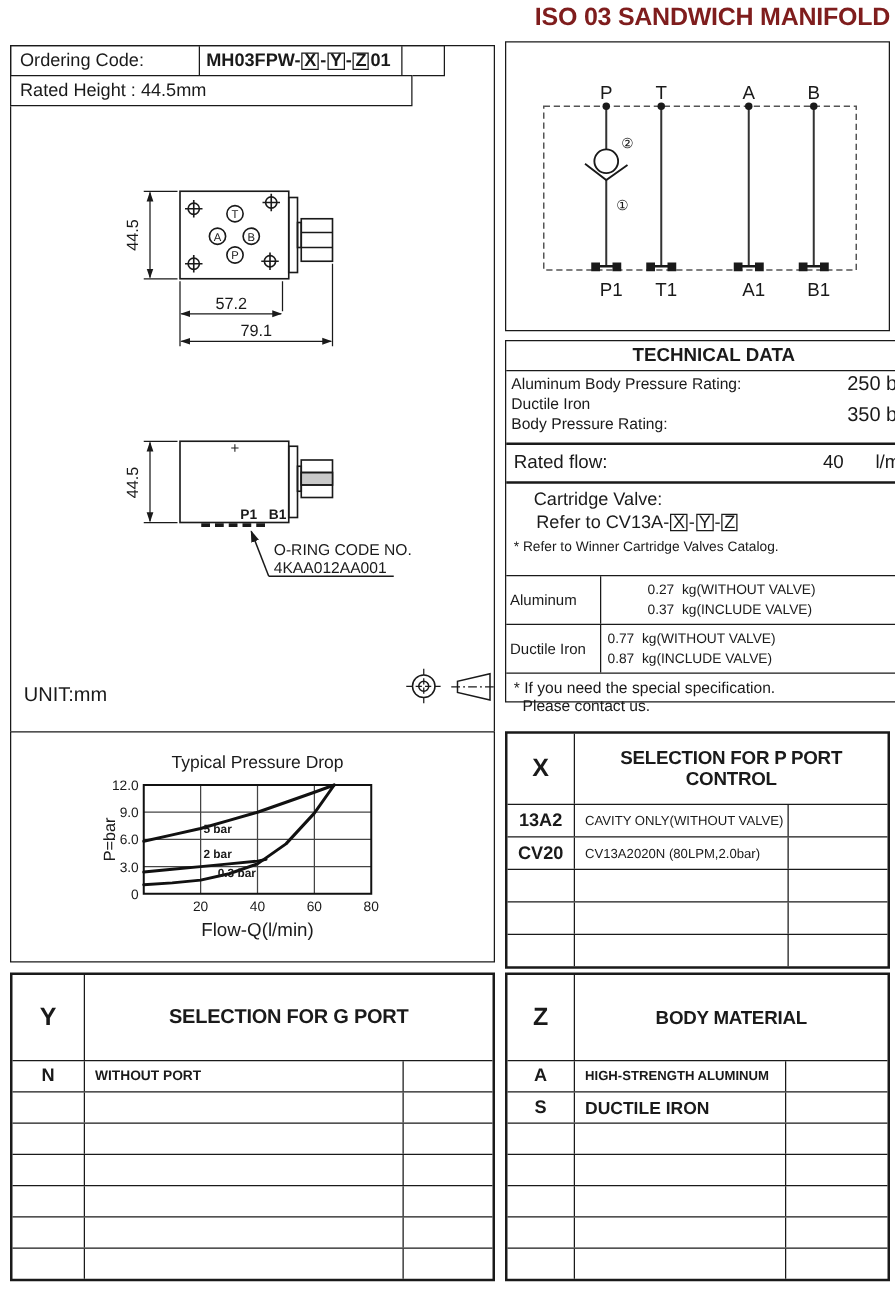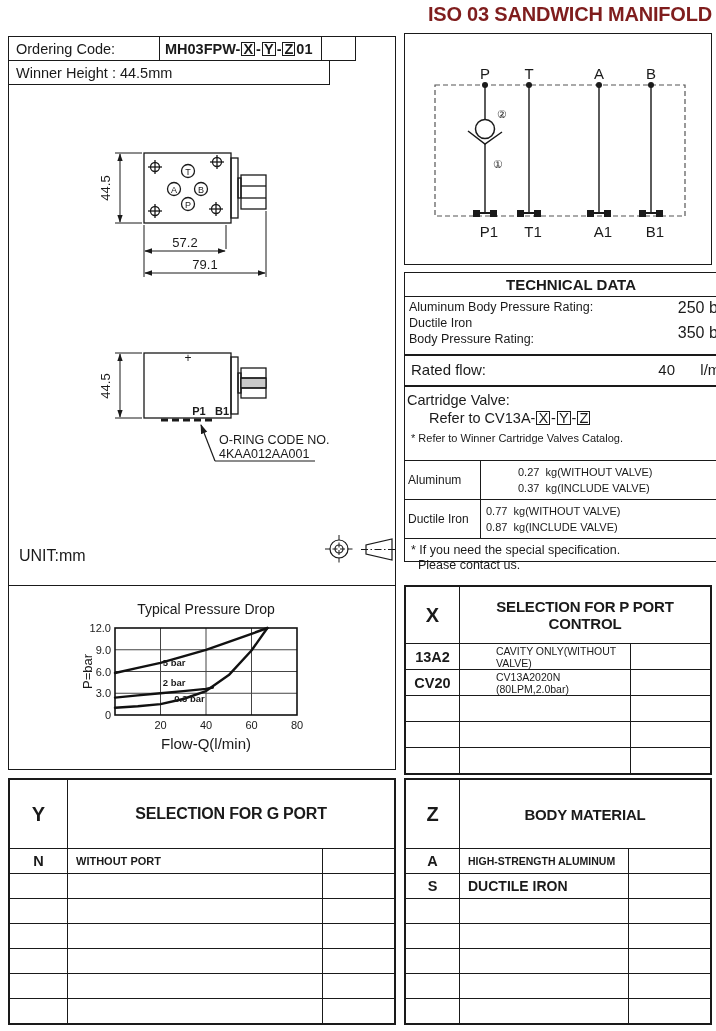--- a/index.html
+++ b/index.html
@@ -35,21 +35,21 @@
   .td-press .l1{position:absolute;left:4px;top:3px;font-size:12.5px;}
   .td-press .l2{position:absolute;left:4px;top:19px;font-size:12.5px;}
   .td-press .l3{position:absolute;left:4px;top:35px;font-size:12.5px;}
   .td-press .v1{position:absolute;right:5px;top:2px;font-size:16px;}
   .td-press .v2{position:absolute;right:5px;top:27px;font-size:16px;margin-left:44px;}
   .td-flow{position:relative;height:29px;border-bottom:2.2px solid #1a1a1a;}
   .td-flow .lab{position:absolute;left:6px;top:5px;font-size:15px;}
   .td-flow .val{position:absolute;right:62px;top:5px;font-size:15px;}
   .td-flow .unit{position:absolute;right:5px;top:5px;font-size:15px;}
   .td-cart{position:relative;height:73px;}
-  .td-cart .c1{position:absolute;left:2px;top:5px;font-size:14.5px;text-align:right;}
+  .td-cart .c1{position:absolute;left:22px;top:5px;font-size:14.5px;text-align:right;}
   .td-cart .c2{position:absolute;left:24px;top:23px;font-size:14.5px;white-space:nowrap;}
   .td-cart .c3{position:absolute;left:6px;top:45px;font-size:11px;}
   .td-weights{height:77px;border-top:1.8px solid #1a1a1a;border-bottom:1.8px solid #1a1a1a;
               display:flex;flex-direction:column;}
   .tw-row{flex:1;display:flex;border-top:1.4px solid #1a1a1a;}
   .tw-row:first-child{border-top:none;gap:32px;}
   .tw-mat{flex:0 0 76px;border-right:1.4px solid #1a1a1a;display:flex;align-items:center;
           padding-left:3px;font-size:12px;box-sizing:border-box;}
   .tw-lines{flex:1;display:flex;flex-direction:column;justify-content:center;padding-left:5px;}
   .tw-lines span{font-size:11px;line-height:16px;white-space:pre;}
@@ -72,21 +72,21 @@
   .sel-row{flex:1;display:grid;grid-template-columns:var(--c1) 1fr var(--c3);}
   .sel-row + .sel-row{border-top:1.4px solid #1a1a1a;}
   .sel-c1{border-right:1.4px solid #1a1a1a;display:flex;align-items:center;justify-content:center;
           font-weight:bold;font-size:14.5px;}
   .sel-c2{display:flex;align-items:center;padding-left:8px;font-size:11px;}
   .sel-c3{border-left:1.4px solid #1a1a1a;}
   .xtable{left:404px;top:585px;width:308px;height:190px;--c1:54px;--c3:80px;--hh:56px;}
   .ytable{left:8px;top:778px;width:388px;height:247px;--c1:58px;--c3:72px;--hh:68px;}
   .ytable .sel-head .httl{font-size:16px;}
   .ztable{left:404px;top:778px;width:308px;height:247px;--c1:54px;--c3:82px;--hh:68px;}
-  .xtable .sel-c2{font-size:10.5px;margin-left:28px;}
+  .xtable .sel-c2{font-size:10.5px;}
   .ytable .sel-row:nth-child(1) .sel-c2{font-size:11px;font-weight:bold;}
   .ztable .sel-row:nth-child(1) .sel-c2{font-size:10.5px;font-weight:bold;}
   .ztable .sel-row:nth-child(2) .sel-c2{font-size:14px;font-weight:bold;}
   svg text{font-family:"Liberation Sans",sans-serif;fill:#1a1a1a;}
 </style>
 </head>
 <body>
 
 <div class="page">
 
@@ -100,21 +100,21 @@
           <span>MH03FPW-</span>
           <span class="boxed">X</span>
           <span>-</span>
           <span class="boxed">Y</span>
           <span>-</span>
           <span class="boxed">Z</span>
           <span>01</span>
         </div>
       <div class="ord-extra"></div>
     </div>
-    <div class="stack-row">Winner Height : 44.5mm</div>
+    <div class="stack-row">Rated Height : 44.5mm</div>
 
     <svg class="drawings-svg" width="388" height="534" viewBox="0 0 388 534">
       <defs>
         <marker id="arr" viewBox="0 0 10 10" refX="9" refY="5" markerWidth="8" markerHeight="8" orient="auto-start-reverse">
           <path d="M0,1.6 L10,5 L0,8.4 z" fill="#1a1a1a"></path>
         </marker>
       </defs>
 
       <g stroke="#1a1a1a" fill="none" stroke-width="1.3">
         <rect x="135" y="116" width="87" height="70"></rect>

